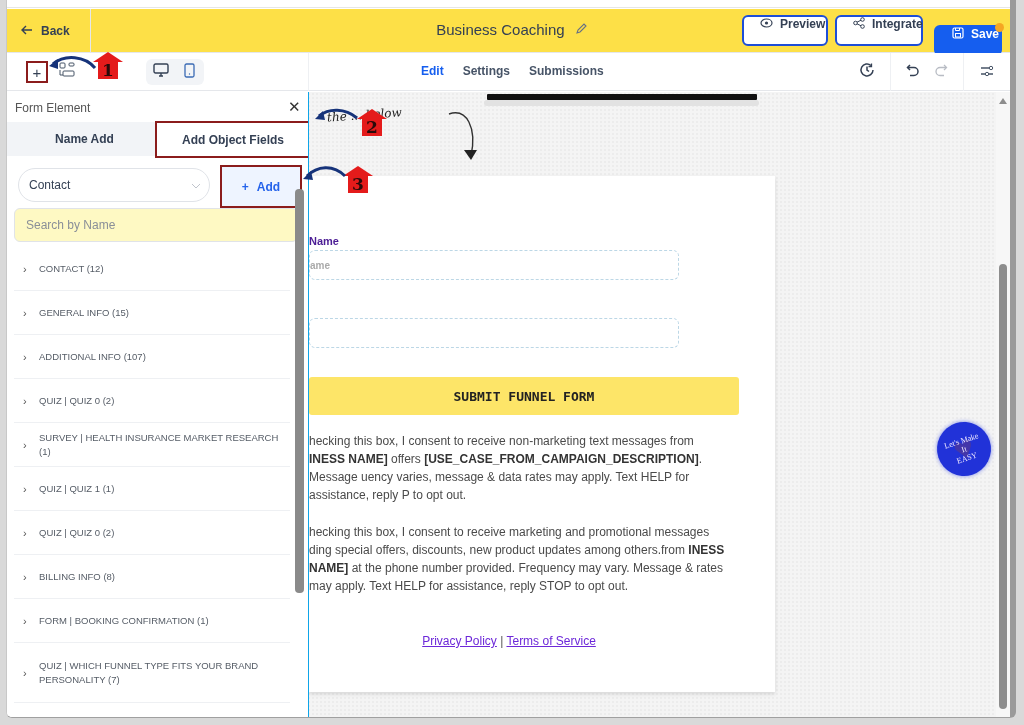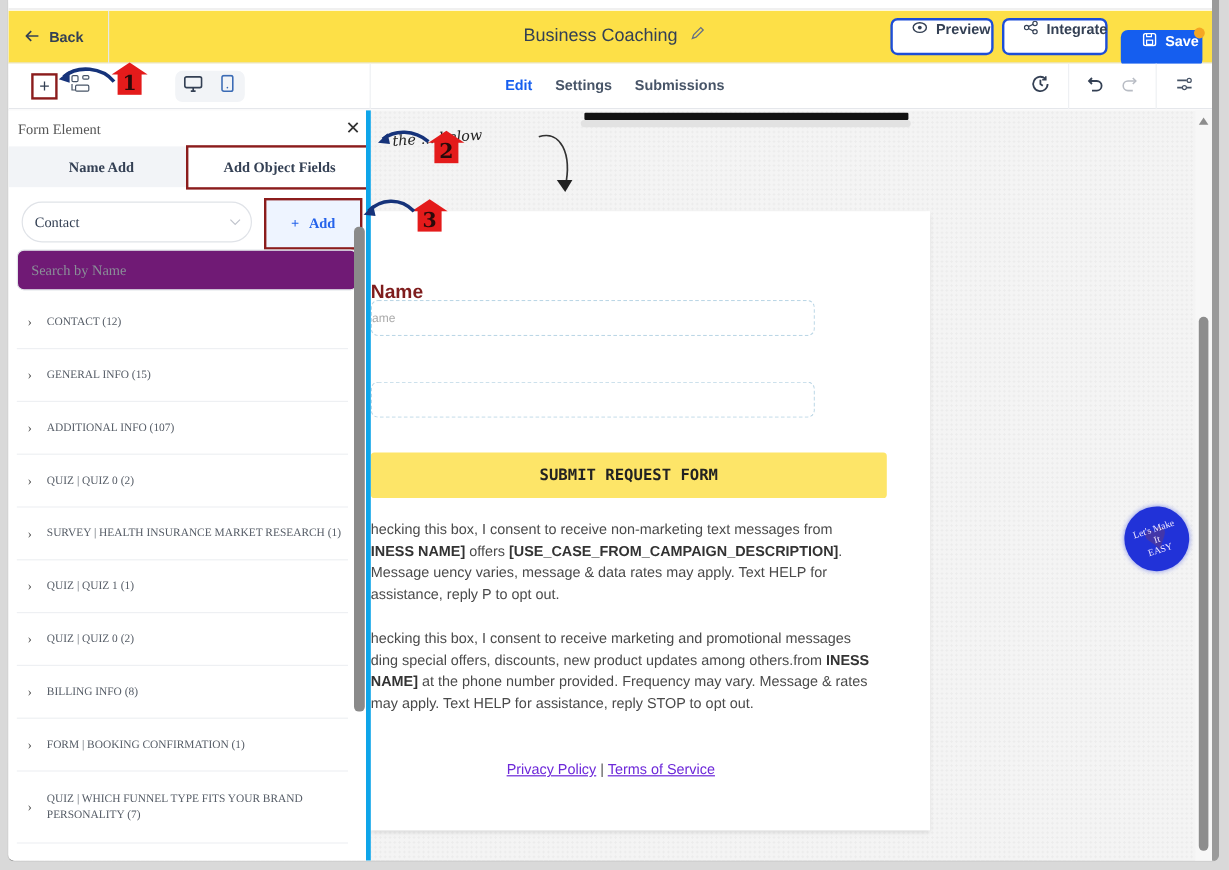--- a/index.html
+++ b/index.html
@@ -31,48 +31,48 @@
   .settings2 { left: 960px; width: 40px; }
   
   .canvas { position: absolute; left: 0; top: 92px; width: 1003px; height: 626px; background: #f4f4f4; background-image: radial-gradient(#ececec 1px, transparent 1px); background-size: 4px 4px; }
   .device-top { position: absolute; left: 480px; top: 2px; width: 270px; height: 6px; background: #111; border-radius: 1px; }
   .device-shadow { position: absolute; left: 477px; top: 8px; width: 275px; height: 6px; background: #e2e2e2; border-radius: 3px; }
   .scroll-v { position: absolute; right: 0; top: 0; width: 14px; height: 626px; background: #f7f7f7; }
   .scroll-v .up { position: absolute; left: 3px; top: 6px; width: 0; height: 0; border-left: 4px solid transparent; border-right: 4px solid transparent; border-bottom: 6px solid #8d8d8d; }
   .scroll-v .thumb { position: absolute; left: 3px; top: 172px; width: 8px; height: 445px; background: #8d8d8d; border-radius: 4px; }
   
   .form-card { position: absolute; left: 302px; top: 84px; width: 466px; height: 516px; background: #fff; box-shadow: 0 2px 4px rgba(0,0,0,0.12); }
-  .f-label { position: absolute; left: 0; top: 59px; font-size: 16px; font-weight: 700; color: #7f1d1d; }
-  .f-input { position: absolute; left: 0; width: 370px; height: 30px; border: 1.5px dashed #bcd7e6; border-radius: 6px; font-size: 10px; color: #aaa; padding: 9px 0 0 0; }
+  .f-label { position: absolute; left: 0; top: 59px; font-size: 11px; font-weight: 700; color: #4c1d95; }
+  .f-input { position: absolute; left: 0; width: 370px; height: 30px; border: 1.5px dashed #bcd7e6; border-radius: 6px; font-size: 10px; color: #aaa; padding: 9px 0 0 0; font-weight: bold; }
   .f-input1 { top: 74px; }
   .f-input2 { top: 142px; }
   .submit { position: absolute; left: 0; top: 201px; width: 430px; height: 38px; background: #fde568; border-radius: 3px; font-family: "DejaVu Sans Mono", "Liberation Mono", monospace; font-weight: 700; font-size: 13px; color: #222; display: flex; align-items: center; justify-content: center; }
   .consent { position: absolute; left: 0; width: 420px; font-size: 12px; line-height: 18px; color: #4a4a4a; }
   .consent1 { top: 256px; }
   .consent2 { top: 347px; }
   .consent b { color: #333; }
   .links { position: absolute; left: 0; width: 400px; top: 458px; text-align: center; font-size: 12px; color: #555; }
   .links a { color: #6d28d9; text-decoration: underline; }
   .badge { position: absolute; left: 930px; top: 422px; width: 54px; height: 54px; border-radius: 50%; background: #2132d8; box-shadow: 0 0 4px rgba(40,60,230,0.6); display: flex; align-items: center; justify-content: center; color: #f0e8ff; font-family: "Liberation Serif", serif; font-size: 8px; line-height: 9px; text-align: center; transform: rotate(-18deg); }
   .badge .heart { position: absolute; width: 34px; height: 30px; left: 10px; top: 12px; color: #5a3a8a; font-size: 34px; line-height: 30px; opacity: 0.6; }
   .badge span { position: relative; }
   
   .hand { position: absolute; left: 320px; top: 108px; font-family: "DejaVu Serif", serif; font-style: italic; font-size: 12px; color: #222; transform: rotate(-4deg); }
   
-  .panel { position: absolute; left: 0; top: 92px; width: 302px; height: 626px; background: #fff; border-right: 4px solid #0ea5e9; overflow: hidden; font-family: Liberation Serif, serif; }
+  .panel { position: absolute; left: 0; top: 92px; width: 302px; height: 626px; background: #fff; border-right: 1px solid #0ea5e9; overflow: hidden; }
   .panel-head { position: absolute; left: 8px; top: 9px; font-size: 12px; color: #555; }
   .panel-close { position: absolute; left: 281px; top: 6px; font-size: 15px; color: #333; }
   .ptabs { position: absolute; left: 0; top: 30px; width: 302px; height: 34px; background: #f2f4f7; }
   .ptab { position: absolute; top: 0; height: 34px; display: flex; align-items: center; justify-content: center; font-size: 12px; font-weight: 700; color: #344054; }
   .ptab-quick { left: 0; width: 155px; }
   .ptab-object { left: 148px; width: 156px; background: #fff; border: 2px solid #8b1c1c; height: 37px; top: -1px; }
   .select { position: absolute; left: 11px; top: 76px; width: 192px; height: 34px; border: 1px solid #e0e3e8; border-radius: 17px; display: flex; align-items: center; padding: 0 10px; font-size: 12px; color: #344054; }
   .select .chev { position: absolute; right: 8px; top: 11px; color: #c0c4cc; font-size: 10px; }
   .add-btn { position: absolute; left: 213px; top: 73px; width: 82px; height: 43px; border: 2px solid #8b1c1c; background: #eef4ff; display: flex; align-items: center; justify-content: center; gap: 8px; font-size: 12px; font-weight: 700; color: #2563eb; }
-  .search { position: absolute; left: 7px; top: 116px; width: 284px; height: 34px; border: 1px solid #e0e3e8; border-radius: 6px; padding: 0 11px; font-size: 12px; color: #8a8f98; display: flex; align-items: center; background: #701a75; }
+  .search { position: absolute; left: 7px; top: 116px; width: 284px; height: 34px; border: 1px solid #e0e3e8; border-radius: 6px; padding: 0 11px; font-size: 12px; color: #8a8f98; display: flex; align-items: center; background: #fef9c3; }
   .tree { position: absolute; left: 7px; top: 155px; width: 276px; }
   .tree-item { position: relative; border-bottom: 1px solid #eef0f3; font-size: 9.5px; color: #555c66; display: flex; align-items: center; padding-left: 25px; padding-right: 4px; line-height: 14px; }
   .tree-item .chev { position: absolute; left: 9px; font-size: 11px; color: #555; }
   .panel-scroll { position: absolute; left: 288px; top: 97px; width: 9px; height: 404px; background: #8a8a8a; border-radius: 4px; }
   
   .marker { position: absolute; width: 26px; height: 26px; }
   .marker .roof { position: absolute; left: -2px; top: 0; width: 0; height: 0; border-left: 15px solid transparent; border-right: 15px solid transparent; border-bottom: 10px solid #e41b1b; }
   .marker .body { position: absolute; left: 3px; top: 9px; width: 20px; height: 18px; background: #e41b1b; color: #2a0a0a; font-family: "DejaVu Serif", serif; font-weight: 700; font-size: 17px; line-height: 19px; text-align: center; }
   svg.arrow { position: absolute; overflow: visible; }
 </style>
@@ -208,21 +208,21 @@
   <div class="canvas">
     <div class="device-top"></div>
     <div class="device-shadow"></div>
 
     <div class="form-card">
       <div class="f-label">Name</div>
       <div class="f-input f-input1">
         <span>ame</span>
       </div>
       <div class="f-input f-input2"></div>
-      <div class="submit">SUBMIT REQUEST FORM</div>
+      <div class="submit">SUBMIT FUNNEL FORM</div>
       <div class="consent consent1"><span>hecking this box, I consent to receive non-marketing text messages from </span><b>INESS NAME]</b><span> offers </span><b>[USE_CASE_FROM_CAMPAIGN_DESCRIPTION]</b><span>. Message uency varies, message &amp; data rates may apply. Text HELP for assistance, reply P to opt out.</span></div>
       <div class="consent consent2"><span>hecking this box, I consent to receive marketing and promotional messages ding special offers, discounts, new product updates among others.from </span><b>INESS NAME]</b><span> at the phone number provided. Frequency may vary. Message &amp; rates may apply. Text HELP for assistance, reply STOP to opt out.</span></div>
       <div class="links">
         <a>Privacy Policy</a><span> | </span><a>Terms of Service</a>
       </div>
     </div>
 
     <div class="scroll-v">
       <div class="up"></div>
       <div class="thumb"></div>

